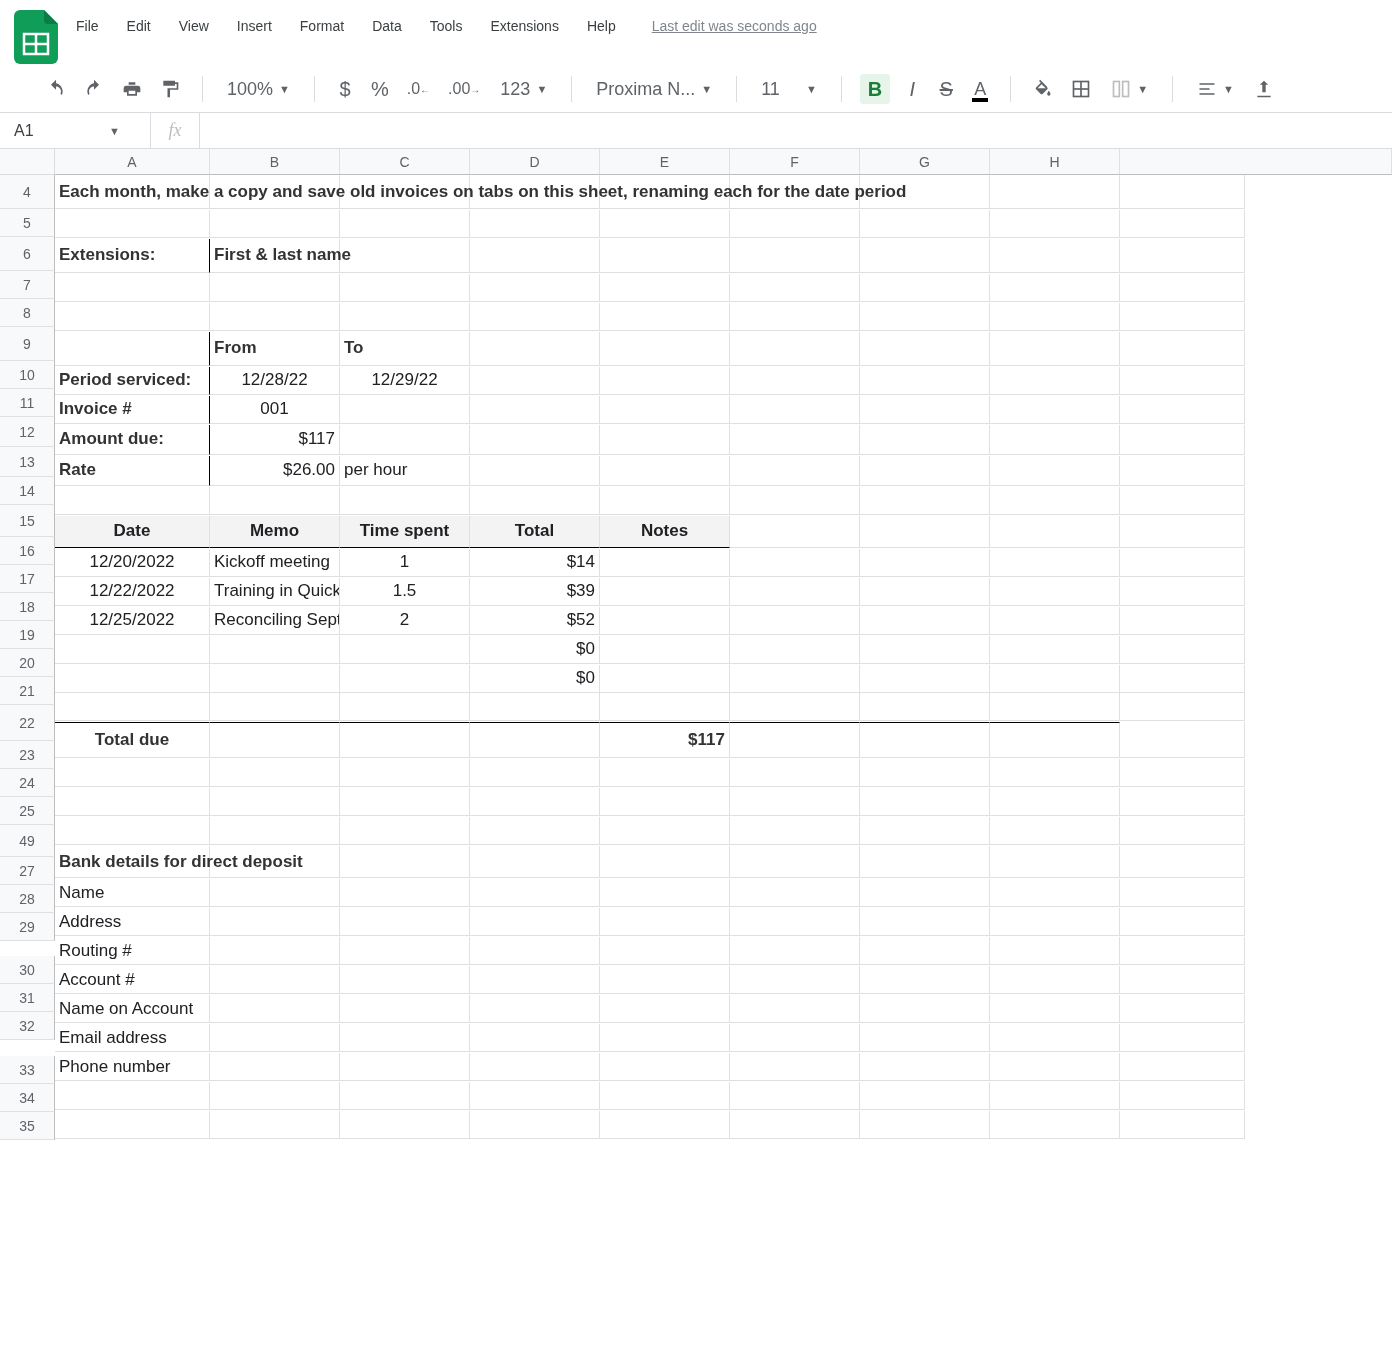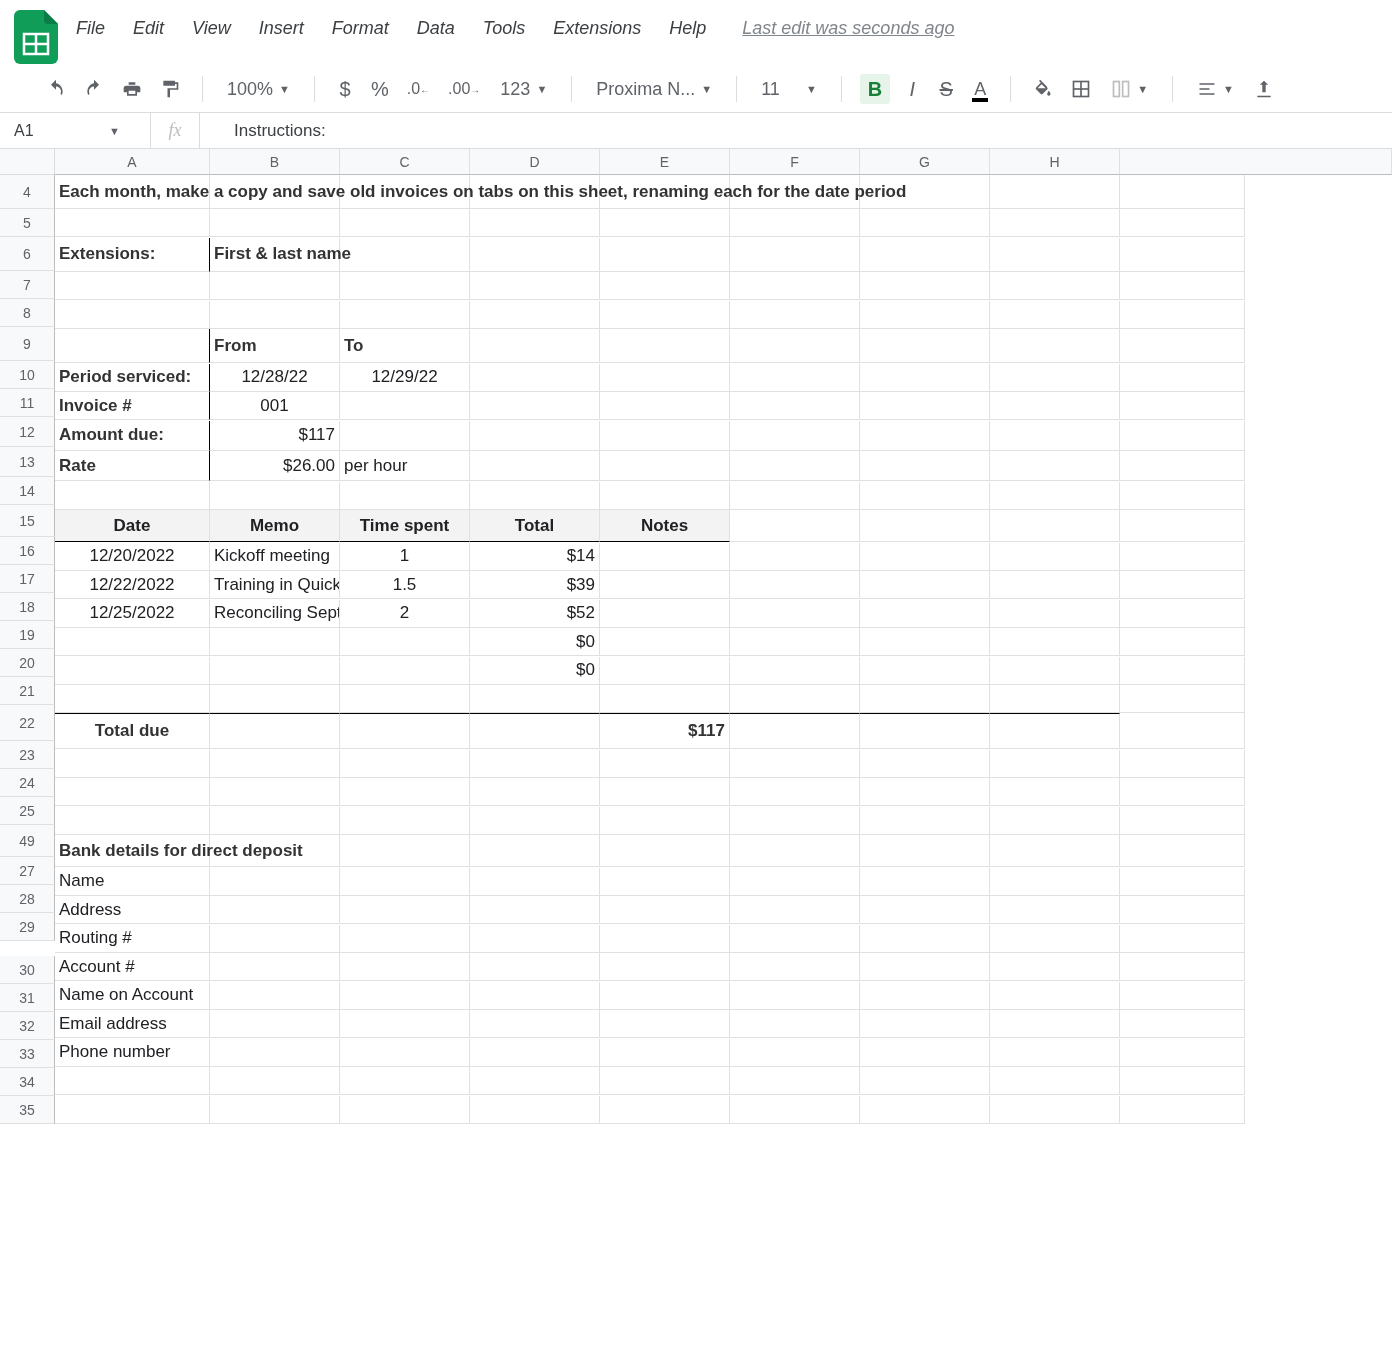--- a/index.html
+++ b/index.html
@@ -29,23 +29,22 @@
     color: #3c4043;
     padding: 2px 4px;
   }
   .title-icons { display: flex; gap: 18px; color: #5f6368; }
   .title-icons span { font-size: 20px; cursor: pointer; }
   .menu-row {
     display: flex;
     align-items: center;
     gap: 28px;
     padding-top: 8px;
-    font-size: 18px;
+    font-size: 14px;
     color: #3c4043;
-    font-style: italic;
   }
   .menu-row .last-edit {
     color: #80868b;
     text-decoration: underline;
     margin-left: 8px;
   }
   
   .toolbar {
     display: flex;
     align-items: center;
@@ -296,21 +295,20 @@
       </svg>
   </span>
 </div>
 
 <div class="fx-row">
   <div class="name-box">
     <span>A1</span>
       <span class="caret">▼</span>
   </div>
   <div class="fx-label">fx</div>
-  <input class="formula-input" value="Instructions:" style="">
 </div>
 
 <div>
   <div style="display:flex;">
     <div class="corner"></div>
     <div id="col-headers" style="display:flex;flex:1;">
         <div class="colh" style="width: 155px;">A</div>
         <div class="colh" style="width: 130px;">B</div>
         <div class="colh" style="width: 130px;">C</div>
         <div class="colh" style="width: 130px;">D</div>
@@ -345,21 +343,21 @@
         <div class="rowh" style="height: 28px;">23</div>
         <div class="rowh" style="height: 28px;">24</div>
         <div class="rowh" style="height: 28px;">25</div>
         <div class="rowh" style="height: 32px;">49</div>
         <div class="rowh" style="height: 28px;">27</div>
         <div class="rowh" style="height: 28px;">28</div>
         <div class="rowh" style="height: 28px;">29</div>
         <div class="rowh" style="height: 28px; margin-top: 15px;">30</div>
         <div class="rowh" style="height: 28px;">31</div>
         <div class="rowh" style="height: 28px;">32</div>
-        <div class="rowh" style="height: 28px;">33</div>
+        <div class="rowh" style="height: 28px; margin-top: 16px;">33</div>
         <div class="rowh" style="height: 28px;">34</div>
         <div class="rowh" style="height: 28px;">35</div>
       </div>
     <div id="sheet" class="sheet">
         <div class="cell bold noclip" style="height: 34px;">Each month, make a copy and save old invoices on tabs on this sheet, renaming each for the date period</div>
         <div class="cell" style="height: 34px;"></div>
         <div class="cell" style="height: 34px;"></div>
         <div class="cell" style="height: 34px;"></div>
         <div class="cell" style="height: 34px;"></div>
         <div class="cell" style="height: 34px;"></div>

